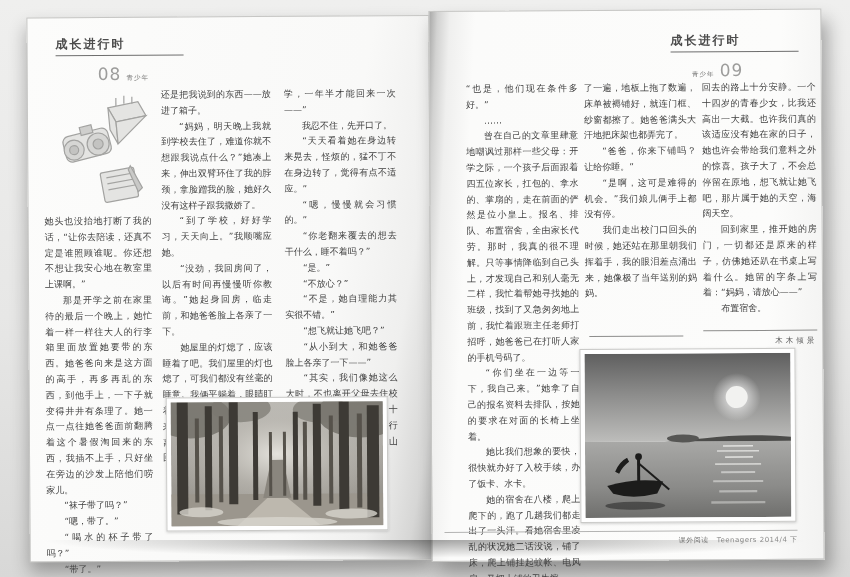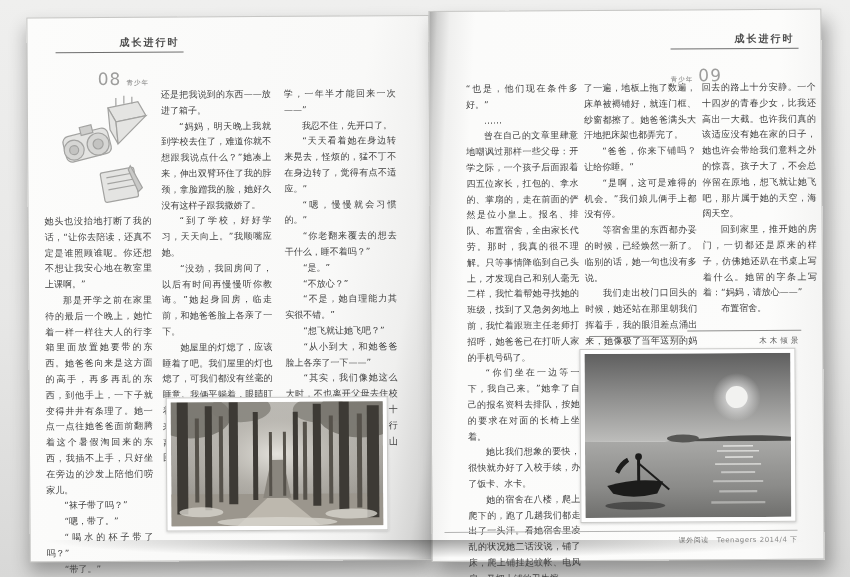--- a/index.html
+++ b/index.html
@@ -13,25 +13,25 @@
   .page-left{left:0;top:5px;width:401px;height:543px;
     background:linear-gradient(100deg,#fcfcfb 0%,#f9f9f8 70%,#efefee 86%,#d6d6d5 95%,#b3b3b2 100%);
     box-shadow:0 10px 18px rgba(0,0,0,0.30);}
   .page-right{left:402px;top:1px;width:391px;height:549px;
     background:linear-gradient(93deg,#a9a9a8 0%,#d2d2d1 2%,#efefee 5%,#fbfbfa 11%,#fcfcfb 84%,#f2f2f1 100%);
     box-shadow:6px 12px 18px rgba(0,0,0,0.32);}
   
   .hdr{position:absolute;width:128px;}
   .hdr-l{left:28px;top:18px;}
   .hdr-r{right:22px;top:22px;}
-  .hdr-title{font-size:10px;font-weight:bold;color:#4c4c4c;letter-spacing:2px;text-align:right;padding-right:4px;}
+  .hdr-title{font-size:12px;font-weight:bold;color:#4c4c4c;letter-spacing:2px;text-align:left;padding-right:4px;}
   .hdr-rule{border-bottom:1.5px solid #6e6e6e;margin-top:2px;}
-  .hdr-row{margin-top:16px;}
+  .hdr-row{margin-top:8px;}
   .hdr-l .hdr-row{padding-left:42px;}
-  .hdr-r .hdr-row{text-align:left;padding-right:34px;}
+  .hdr-r .hdr-row{text-align:center;padding-right:34px;}
   .hdr-num{font-size:17px;color:#9d9d9c;letter-spacing:1px;}
   .hdr-ed{font-size:6.5px;color:#7a7a79;letter-spacing:1px;}
   
   .col{position:absolute;font-size:9px;line-height:15.8px;color:#3e3e3e;
     text-align:justify;text-justify:inter-ideograph;}
   .col .para{margin:0;text-indent:2em;}
   .col.cont .para:first-child{text-indent:0;}
   .divider{border-top:1px solid #8d8d8c;width:86%;margin:7px 0 0 2px;}
   .author-block{margin-top:12px;border-top:1px solid #8d8d8c;padding-top:5px;
     text-align:right;font-size:7.5px;color:#5a5a5a;letter-spacing:3px;}
@@ -184,33 +184,32 @@
         <p class="para">“你们坐在一边等一下，我自己来。”她拿了自己的报名资料去排队，按她的要求在对面的长椅上坐着。</p>
         <p class="para">她比我们想象的要快，很快就办好了入校手续，办了饭卡、水卡。</p>
         <p class="para">她的宿舍在八楼，爬上爬下的，跑了几趟我们都走出了一头汗。看她宿舍里凌乱的状况她二话没说，铺了床，爬上铺挂起蚊帐、电风扇，又把上铺的卫生擦</p>
       </div>
 
     <div>
       <div class="col cont" style="left:154px;top:70px;width:112px;">
           <p class="para">了一遍，地板上拖了数遍，床单被褥铺好，就连门框、纱窗都擦了。她爸爸满头大汗地把床架也都弄完了。</p>
           <p class="para">“爸爸，你来下铺吗？让给你睡。”</p>
           <p class="para">“是啊，这可是难得的机会。”我们娘儿俩手上都没有停。</p>
-          <p class="para">等宿舍里的东西都办妥的时候，已经焕然一新了。临别的话，她一句也没有多说。</p>
           <p class="para">我们走出校门口回头的时候，她还站在那里朝我们挥着手，我的眼泪差点涌出来，她像极了当年送别的妈妈。</p>
         </div>
       <div class="divider" style="position:absolute;left:156px;top:318px;width:94px;"></div>
     </div>
 
     <div class="col cont" style="left:272px;top:70px;width:114px;">
         <p class="para">回去的路上十分安静。一个十四岁的青春少女，比我还高出一大截。也许我们真的该适应没有她在家的日子，她也许会带给我们意料之外的惊喜。孩子大了，不会总停留在原地，想飞就让她飞吧，那片属于她的天空，海阔天空。</p>
         <p class="para">回到家里，推开她的房门，一切都还是原来的样子，仿佛她还趴在书桌上写着什么。她留的字条上写着：“妈妈，请放心——”</p>
         <p class="para">布置宿舍。</p>
       </div>
 
-    <div class="author-block" style="position:absolute;left:256px;top:308px;width:114px;">木木倾景</div>
+    <div class="author-block" style="position:absolute;left:272px;top:308px;width:114px;">木木倾景</div>
 
     <div class="photo" style="left:148px;top:338px;">
       <svg width="206" height="164" viewBox="0 0 206 164">
         <defs>
           <linearGradient id="ssky" x1="0" y1="0" x2="0" y2="1">
             <stop offset="0" stop-color="#5f5f5f"></stop>
               <stop offset="0.45" stop-color="#8b8b8a"></stop>
               <stop offset="1" stop-color="#bdbdbb"></stop>
           </linearGradient>
           <linearGradient id="ssea" x1="0" y1="0" x2="0" y2="1">

